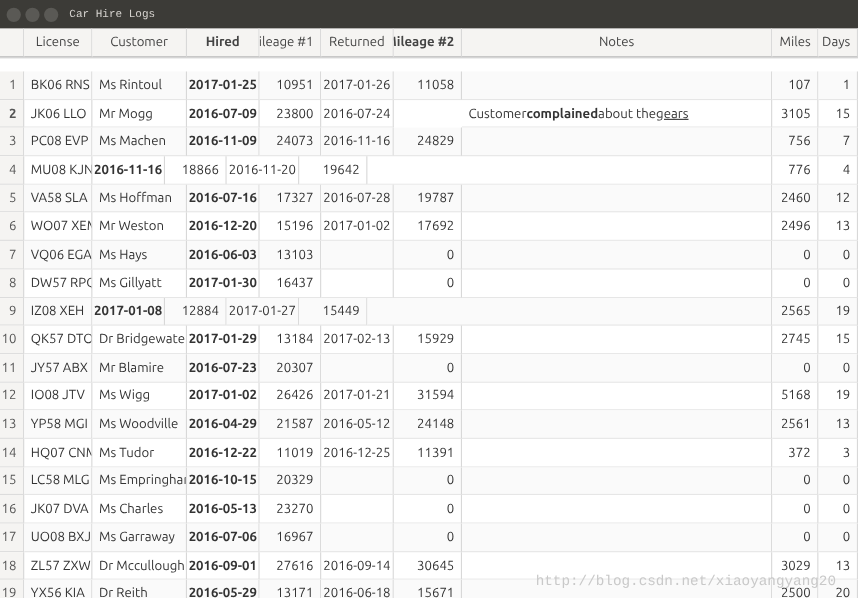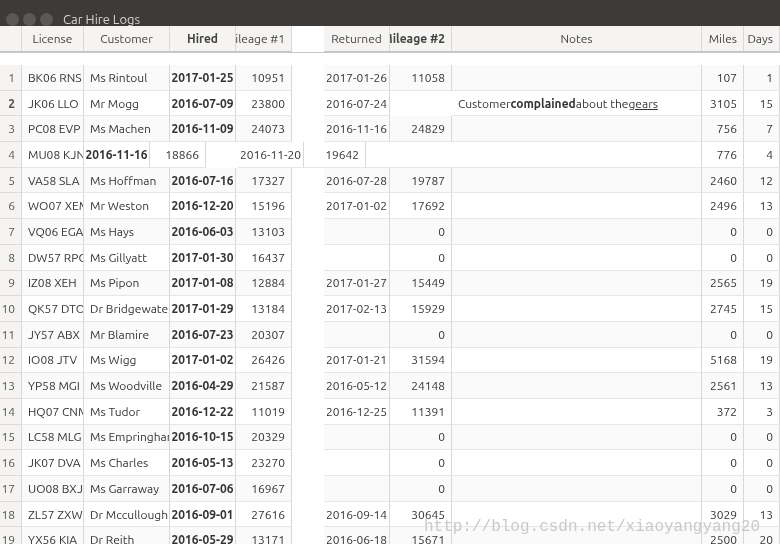--- a/index.html
+++ b/index.html
@@ -10,23 +10,24 @@
   background: #fff;
   width: 780px;
   height: 544px;
   overflow: hidden;
 }
 .titlebar {
   background: #3c3b37;
   color: #d0ccc6;
   height: 26px;
   display: flex;
-  align-items: flex-end;
+  align-items: center;
   padding: 0 6px;
-  font-size: 13px;
+  font-size: 10px;
+  font-family: Liberation Mono, monospace;
 }
 .win-btns { display: flex; gap: 4px; margin-right: 10px; }
 .win-btn {
   width: 13px; height: 13px;
   border-radius: 50%;
   background: #5a5955;
   display: flex; align-items: center; justify-content: center;
   font-size: 9px; color: #2e2d2a;
 }
 .titlebar-title { color: #d6d3cf; }
@@ -61,33 +62,33 @@
   background: #f5f4f2 !important;
   justify-content: flex-end;
   color: #555;
   border-bottom: 1px solid #dcdcdc;
 }
 .c-rn { width: 22px; }
 .c-lic { width: 62px; }
 .c-cus { width: 86px; }
 .c-hir { width: 66px; justify-content: center; font-weight: bold; }
 .c-m1 { width: 56px; justify-content: flex-end; }
-.c-ret { width: 66px; justify-content: center; margin-left: 32px; }
+.c-ret { width: 66px; justify-content: center; }
 .c-m2 { width: 62px; justify-content: flex-end; }
 .c-not { flex: 1; }
 .c-mil { width: 42px; justify-content: flex-end; }
 .c-day { width: 36px; justify-content: flex-end; }
 .cell.selected { background: #049ed7 !important; color: #000000; margin-top: 40px; }
 .notes-underline { text-decoration: underline; }
 .watermark {
   position: absolute;
   right: 20px; bottom: 8px;
   color: #c9c9c9;
   font-family: "Courier New", monospace;
-  font-size: 16px;
+  font-size: 13px;
   pointer-events: none;
 }
 </style>
 </head>
 <body>
 
 <div class="titlebar">
   <div class="win-btns">
     <div class="win-btn"></div>
     <div class="win-btn"></div>
@@ -201,21 +202,20 @@
         <div class="cell c-m1">16437</div>
         <div class="cell c-ret"></div>
         <div class="cell c-m2">0</div>
         <div class="cell c-not"></div>
         <div class="cell c-mil">0</div>
         <div class="cell c-day">0</div>
       </div>
       <div class="row">
         <div class="cell c-rn rownum">9</div>
         <div class="cell c-lic">IZ08 XEH</div>
-        <div class="cell c-cus">Ms Pipon</div>
         <div class="cell c-hir">2017-01-08</div>
         <div class="cell c-m1">12884</div>
         <div class="cell c-ret">2017-01-27</div>
         <div class="cell c-m2">15449</div>
         <div class="cell c-not"></div>
         <div class="cell c-mil">2565</div>
         <div class="cell c-day">19</div>
       </div>
       <div class="row">
         <div class="cell c-rn rownum">10</div>

